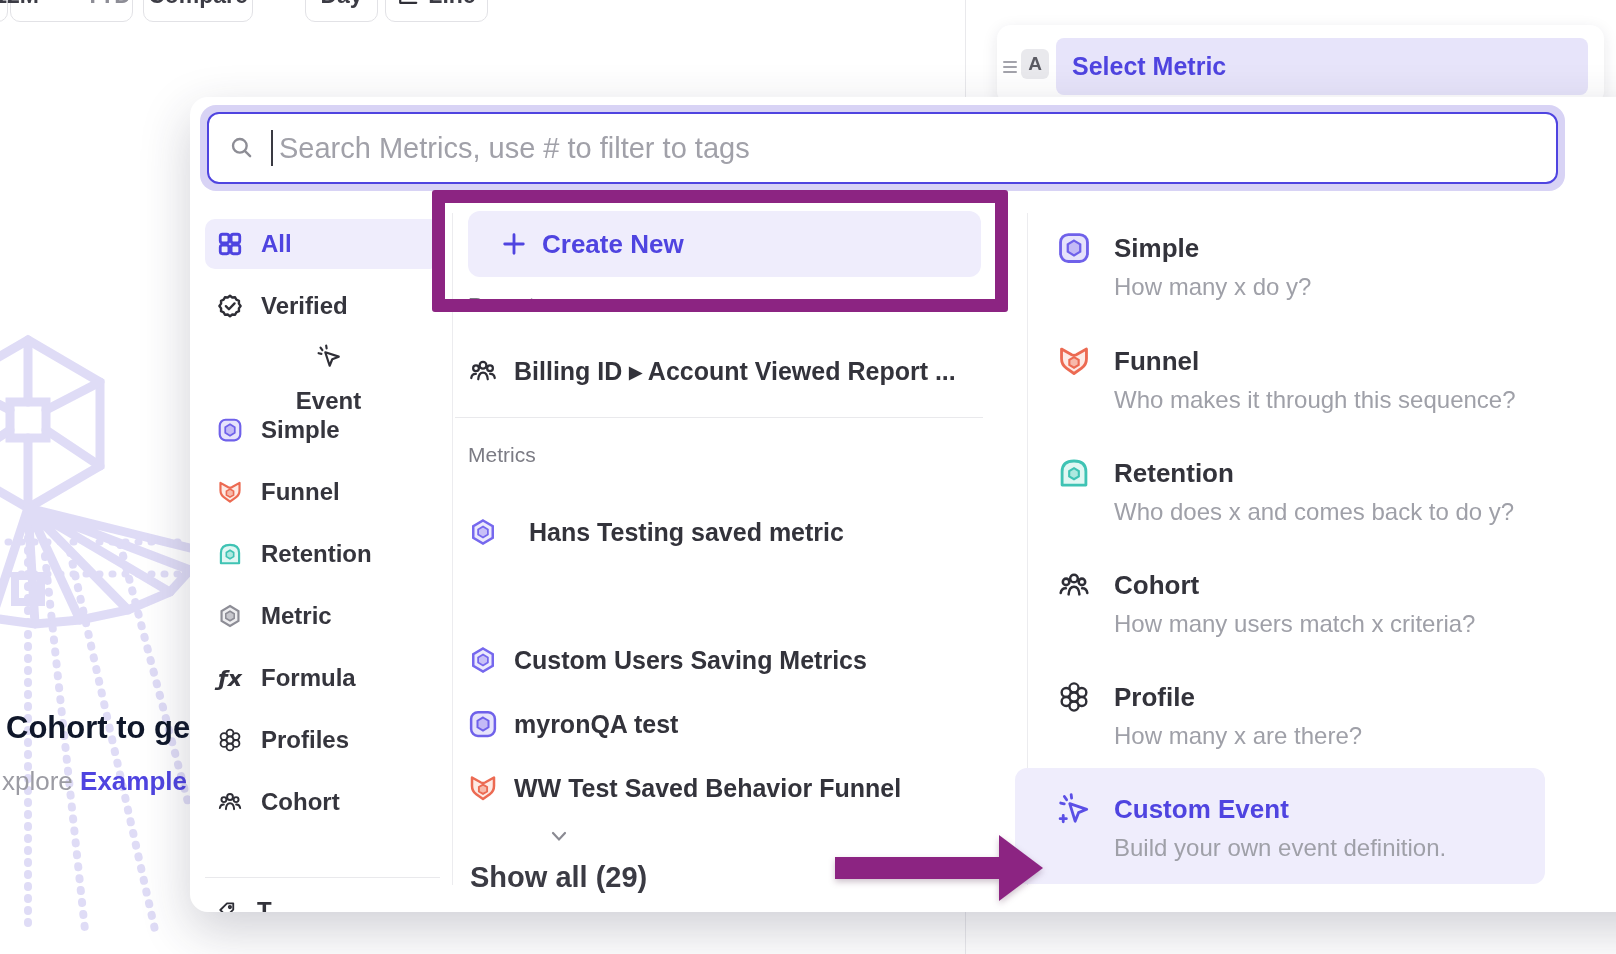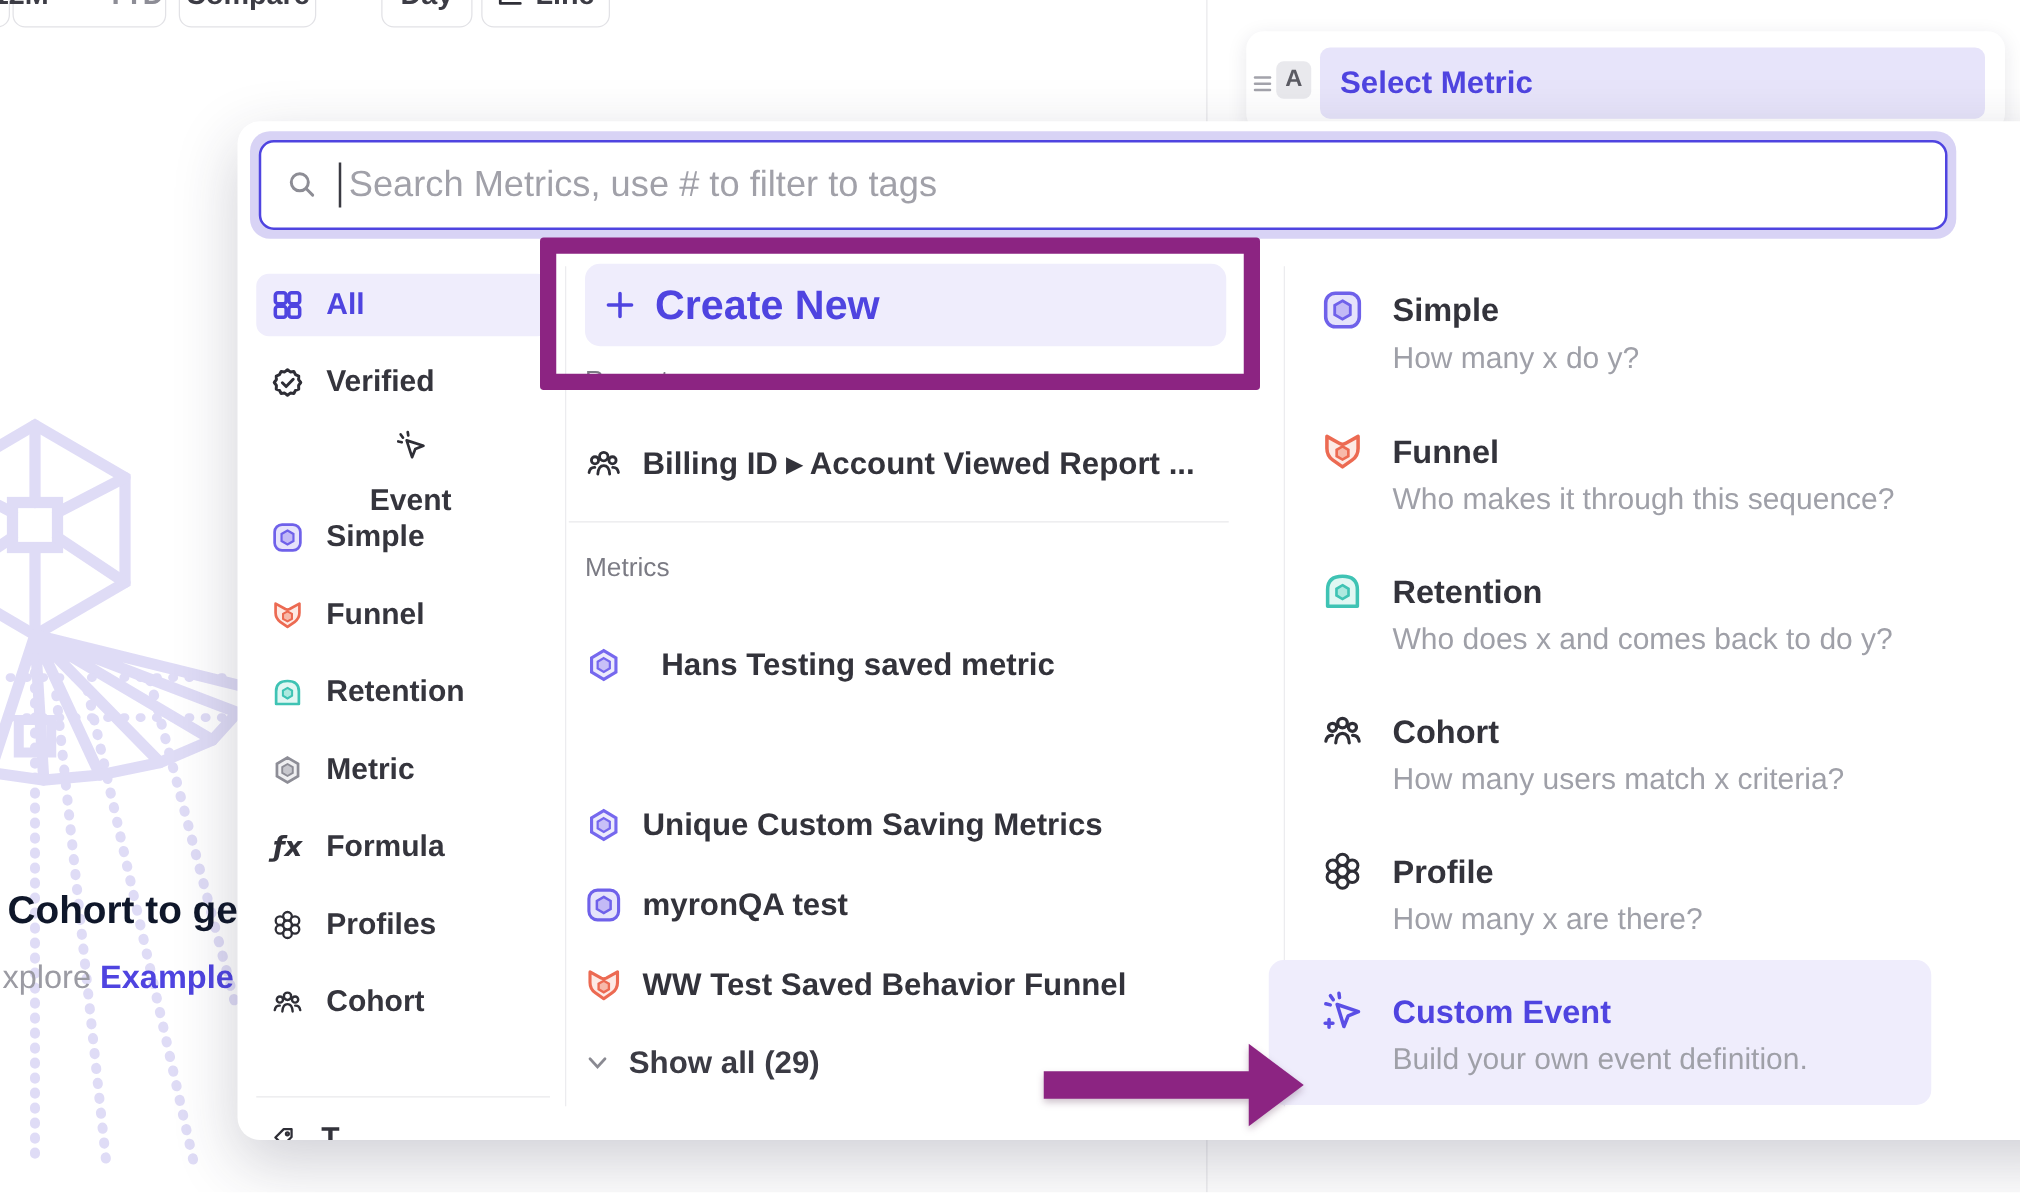--- a/index.html
+++ b/index.html
@@ -47,28 +47,28 @@
   .v-div{position:absolute;top:116px;width:1px;height:672px;background:#ececef;}
   .h-div{position:absolute;height:1px;background:#e9e9ec;}
 
   .side-item{position:absolute;left:15px;width:235px;height:50px;display:flex;align-items:center;
              gap:18px;padding-left:12px;box-sizing:border-box;font-size:24px;font-weight:700;color:#35353d;border-radius:10px;}
   .side-item.active{background:#efedfc;color:#4f44e0;}
   .icon-box{width:26px;height:26px;flex:0 0 26px;display:flex;align-items:center;justify-content:center;}
   .fx{font-style:italic;font-family:"DejaVu Sans",sans-serif;font-size:22px;font-weight:700;color:#33333b;}
 
   .create-new{position:absolute;left:278px;top:114px;width:513px;height:66px;background:#efedfc;border-radius:12px;
-              display:flex;align-items:center;gap:16px;padding-left:16px;box-sizing:border-box;
-              font-size:33px;font-weight:700;color:#4f44e0;}
+              display:flex;align-items:center;gap:16px;padding-left:34px;box-sizing:border-box;
+              font-size:26px;font-weight:700;color:#4f44e0;}
   .sec-label{position:absolute;font-size:21px;color:#7b7b84;}
   .m-row{position:absolute;left:278px;height:50px;display:flex;align-items:center;gap:16px;
          font-size:25px;font-weight:700;color:#33333b;white-space:nowrap;}
   .m-row .icon-box{width:30px;height:30px;flex-basis:30px;}
   .show-all{position:absolute;left:280px;top:731px;height:44px;display:flex;align-items:center;gap:17px;
-            font-size:25px;font-weight:700;color:#3b3b44;}
+            font-size:29px;font-weight:700;color:#3b3b44;flex-direction:column;}
 
   .type-row{position:absolute;left:867px;width:500px;display:flex;gap:23px;}
   .type-row .icon-box{width:34px;height:34px;flex-basis:34px;margin-top:0;}
   .type-title{font-size:26px;font-weight:700;color:#33333b;line-height:34px;}
   .type-desc{font-size:24px;color:#9fa0a8;margin-top:8px;white-space:nowrap;}
   .type-row.accent .type-title{color:#4f44e0;}
   .custom-highlight{position:absolute;left:825px;top:671px;width:530px;height:116px;background:#efedfc;border-radius:12px;}
 
   .partial-item{position:absolute;left:27px;top:800px;display:flex;align-items:flex-start;gap:20px;
                 font-size:24px;font-weight:700;color:#33333b;}
@@ -323,21 +323,21 @@
     </div>
 
 
     <div class="m-row" style="top:538px;">
       <span class="icon-box">
         <svg width="30" height="30" viewBox="0 0 24 24">
           <path d="M12,2.8 L19.8,7.4 V16.6 L12,21.2 L4.2,16.6 V7.4 Z" fill="#eceafc" stroke="#7668ee" stroke-width="2"></path>
           <path d="M12,7.6 L15.9,9.9 V14.1 L12,16.4 L8.1,14.1 V9.9 Z" fill="#c8c0f7" stroke="#7668ee" stroke-width="1.4"></path>
         </svg>
       </span>
-      <span>Unique Custom Saving Metrics</span>
+      <span>Custom Users Saving Metrics</span>
     </div>
 
     <div class="m-row" style="top:602px;">
       <span class="icon-box">
         <svg width="30" height="30" viewBox="0 0 24 24">
           <rect x="2.5" y="2.5" width="19" height="19" rx="5.5" fill="#e6e3fb" stroke="#6f61ea" stroke-width="2"></rect>
           <path d="M12,6.8 L16.4,9.4 V14.6 L12,17.2 L7.6,14.6 V9.4 Z" fill="#c3baf6" stroke="#6f61ea" stroke-width="1.6"></path>
         </svg>
       </span>
       <span>myronQA test</span>

